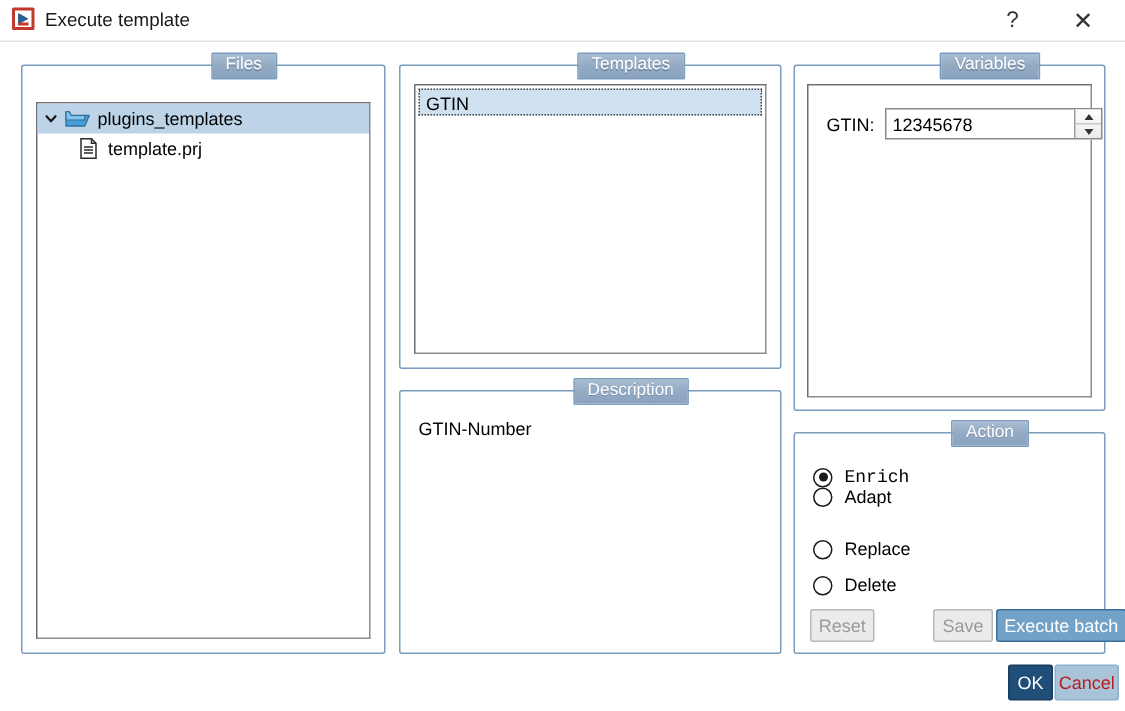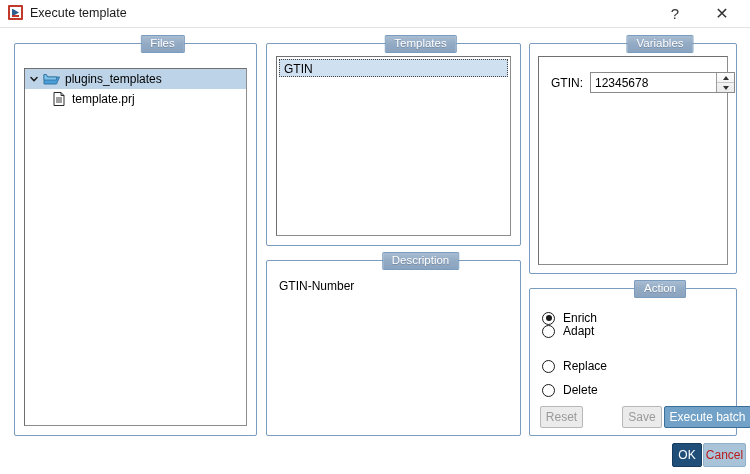--- a/index.html
+++ b/index.html
@@ -254,21 +254,21 @@
     transform: translate(-50%, -50%);
     width: 6px; height: 6px;
     border-radius: 50%;
     background: #1a1a1a;
   }
   .radio-label {
     font-size: 12px;
     color: #000000;
     white-space: nowrap;
   }
-  #radio-enrich  { top: 20px; }
+  #radio-enrich  { top: 20px; font-family: Liberation Mono, monospace; }
   #radio-adapt   { top: 33px; }
   #radio-replace { top: 68px; }
   #radio-delete  { top: 92px; }
 
   .btn {
     position: absolute;
     height: 22px;
     box-sizing: border-box;
     font-size: 12px;
     font-family: "Liberation Sans", sans-serif;

